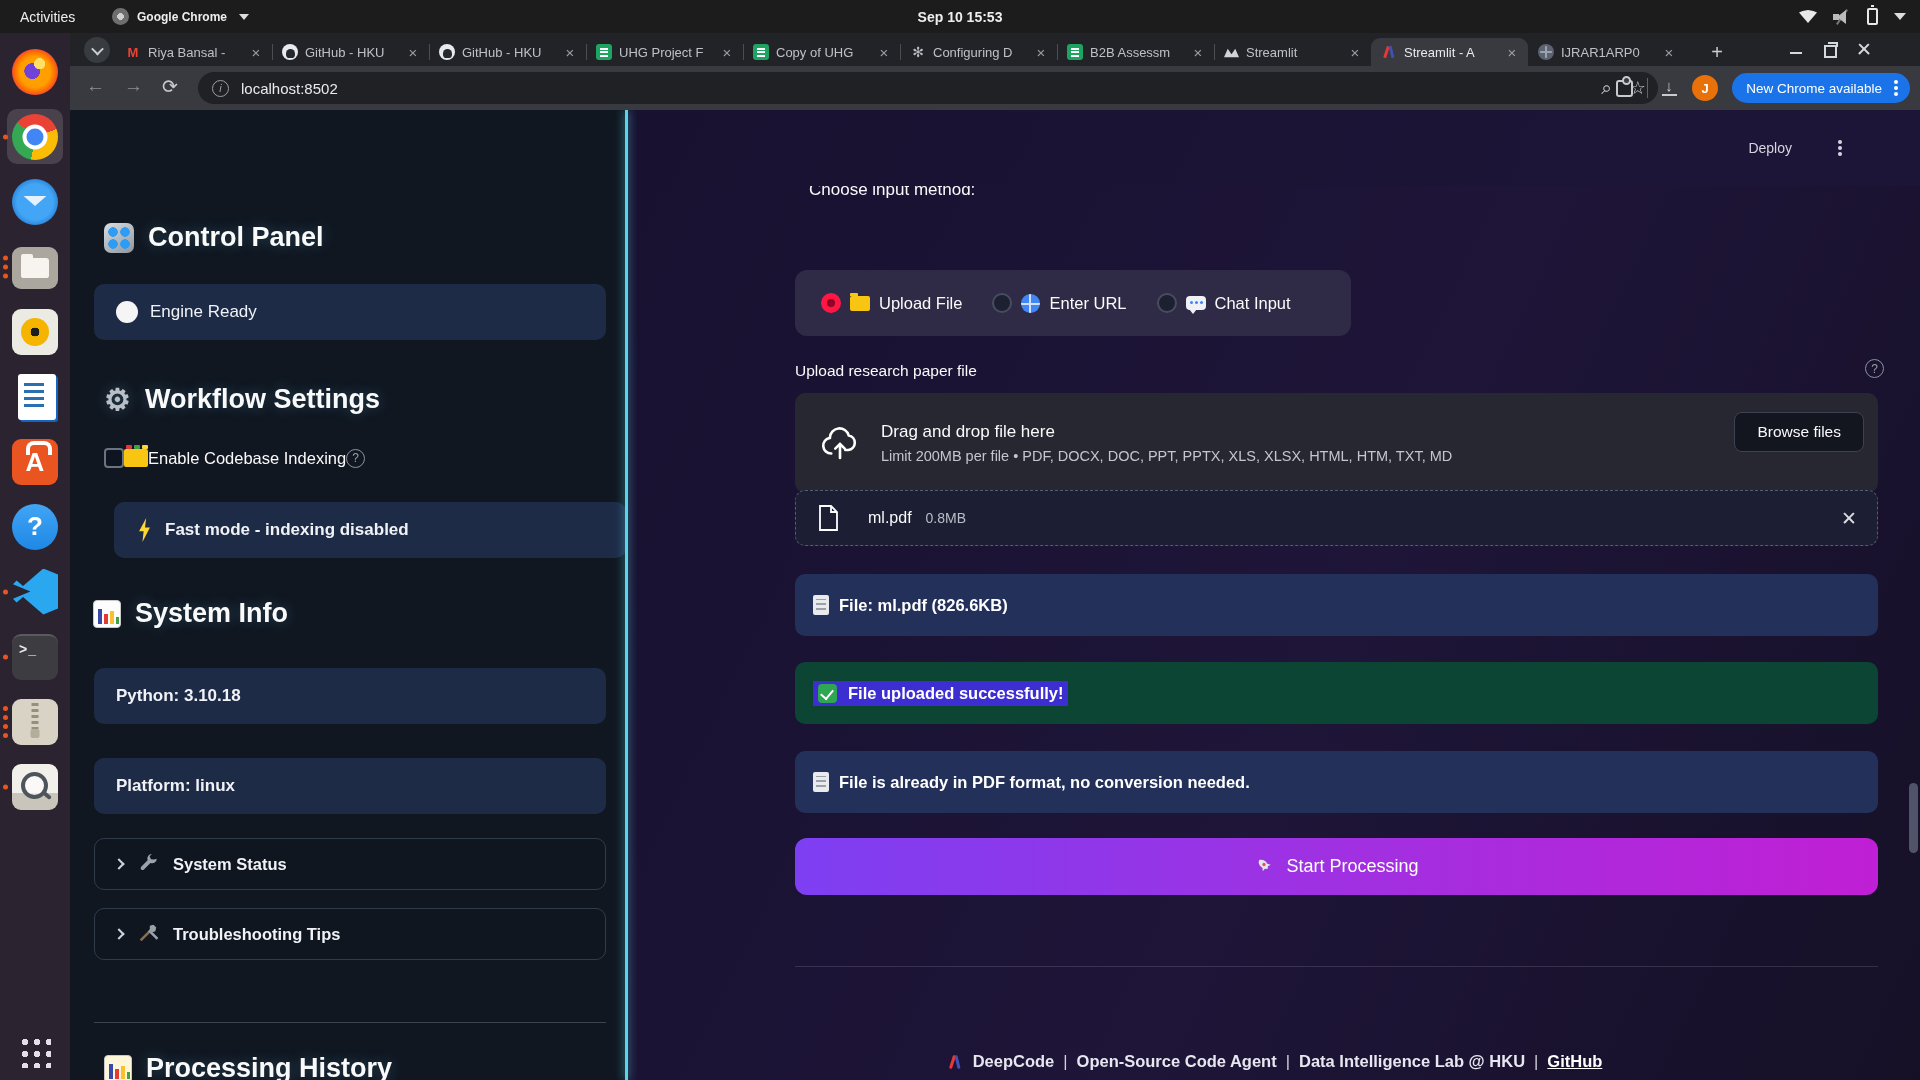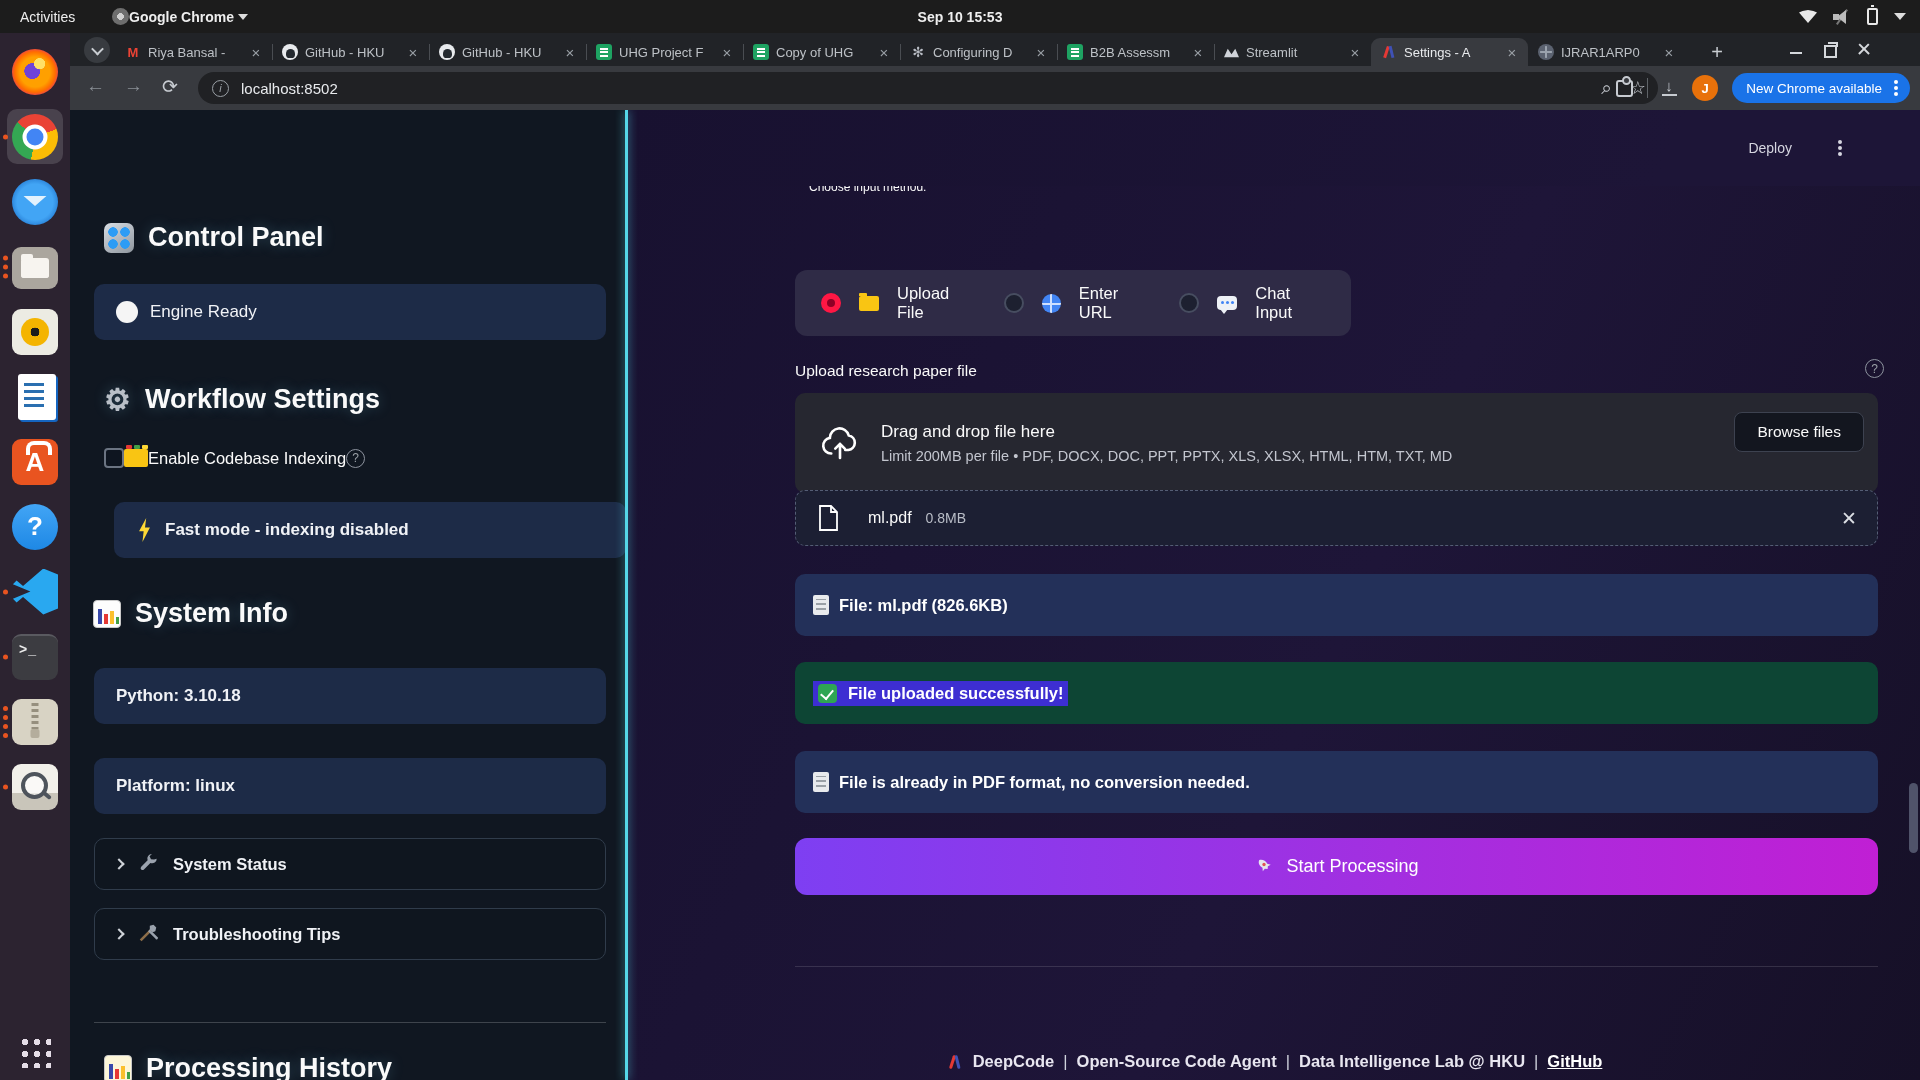--- a/index.html
+++ b/index.html
@@ -2,21 +2,21 @@
 <html><head>
 <meta charset="utf-8">
 <style>
   html,body{margin:0;padding:0;background:#000;}
   *{box-sizing:border-box;font-family:"Liberation Sans",sans-serif;}
   #screen{position:relative;width:1920px;height:1080px;overflow:hidden;background:#1b1434;}
 
   
   .topbar{position:absolute;left:0;top:0;width:1920px;height:33px;background:#1c1c1c;color:#eee;display:flex;align-items:center;z-index:50;}
   .tb-activities{position:absolute;left:20px;font-size:14px;}
-  .tb-appmenu{position:absolute;left:112px;display:flex;align-items:center;gap:0;font-size:14px;font-weight:bold;}
+  .tb-appmenu{position:absolute;left:112px;display:flex;align-items:center;gap:8px;font-size:12px;font-weight:bold;}
   .chrome-mono{width:17px;height:17px;border-radius:50%;background:radial-gradient(circle at 50% 50%,#cfcfcf 0 28%,#6e6e6e 30% 100%);}
   .tb-caret{width:0;height:0;border-left:5px solid transparent;border-right:5px solid transparent;border-top:6px solid #ddd;margin-left:4px;}
   .tb-clock{position:absolute;left:50%;transform:translateX(-50%);font-size:14px;font-weight:bold;}
   .tb-right{position:absolute;right:14px;display:flex;align-items:center;gap:16px;}
   .ic-wifi{width:18px;height:13px;background:#e8e8e8;clip-path:polygon(50% 100%,0 20%,20% 8%,50% 0,80% 8%,100% 20%);}
   .ic-mute{position:relative;width:18px;height:14px;}
   .ic-mute::before{content:"";position:absolute;left:0;top:4px;width:6px;height:6px;background:#bbb;}
   .ic-mute::after{content:"";position:absolute;left:4px;top:0;border-top:7px solid transparent;border-bottom:7px solid transparent;border-right:9px solid #bbb;}
   .ic-mute .slash{position:absolute;left:8px;top:-2px;width:2px;height:18px;background:#777;transform:rotate(35deg);}
   .ic-batt{width:11px;height:17px;border:2px solid #e8e8e8;border-radius:2px;position:relative;}
@@ -156,24 +156,24 @@
   .help-circle{width:19px;height:19px;border-radius:50%;border:1.5px solid #8d939e;color:#9aa0a6;font-size:12px;display:flex;align-items:center;justify-content:center;flex:none;}
   .help-circle::before{content:"?";}
   .sb-row{position:absolute;display:flex;align-items:center;gap:0;font-size:16.5px;color:#fafafa;}
   .sb-hr{position:absolute;left:24px;width:512px;height:1px;background:rgba(250,250,250,.2);}
 
   
   .main-header{position:absolute;left:0;top:0;width:1292px;height:76px;background:linear-gradient(115deg,#181130 0%,#1d1537 80%);z-index:4;display:flex;align-items:center;}
   .deploy{position:absolute;right:128px;font-size:14px;color:#d6d6e0;}
   .main-kebab{position:absolute;right:78px;width:4px;height:4px;border-radius:50%;background:#d6d6e0;box-shadow:0 -6px 0 #d6d6e0,0 6px 0 #d6d6e0;}
   .choose-clip{position:absolute;left:181px;top:76px;height:21px;overflow:hidden;z-index:3;}
-  .choose-label{margin-top:-6px;font-size:12px;color:#fafafa;}
+  .choose-label{margin-top:-6px;font-size:17px;color:#fafafa;}
 
   .radio-card{position:absolute;left:167px;top:160px;width:556px;height:66px;border-radius:12px;background:#2f2b46;display:flex;align-items:center;padding:0 26px;gap:30px;}
-  .radio-opt{display:flex;align-items:center;gap:18px;font-size:16.5px;color:#fafafa;}
+  .radio-opt{display:flex;align-items:center;gap:9px;font-size:16.5px;color:#fafafa;}
   .radio-circ{width:20px;height:20px;border-radius:50%;border:2px solid #474d60;background:#1d2030;flex:none;}
   .radio-circ.sel{border-color:#ff1744;background:#ff1744;position:relative;}
   .radio-circ.sel::after{content:"";position:absolute;left:50%;top:50%;transform:translate(-50%,-50%);width:8px;height:8px;border-radius:50%;background:#8f0025;}
   .ic-folder{width:20px;height:15px;background:#f9c513;border-radius:2px;position:relative;flex:none;}
   .ic-folder::before{content:"";position:absolute;top:-3px;left:0;width:8px;height:3px;background:#f9c513;border-radius:1px 1px 0 0;}
   .ic-globe{width:19px;height:19px;border-radius:50%;background:
      linear-gradient(90deg,transparent 44%,#cfe0ff 44% 55%,transparent 55%),
      linear-gradient(0deg,transparent 44%,#cfe0ff 44% 55%,transparent 55%),#4285f4;flex:none;}
   .ic-chat{width:20px;height:14px;border-radius:4px;background:#eef1f6;position:relative;flex:none;}
   .ic-chat::after{content:"";position:absolute;left:4px;top:5px;width:3px;height:3px;border-radius:50%;background:#4285f4;box-shadow:5px 0 0 #4285f4,10px 0 0 #4285f4;}
@@ -279,21 +279,21 @@
           <span class="tab-label">B2B Assessm</span>
           <span class="tab-close"></span>
         </div>
         <div class="tab">
           <span class="fav fav-streamlit"></span>
           <span class="tab-label">Streamlit</span>
           <span class="tab-close"></span>
         </div>
         <div class="tab active">
           <span class="fav fav-deepcode"></span>
-          <span class="tab-label">Settings - A</span>
+          <span class="tab-label">Streamlit - A</span>
           <span class="tab-close"></span>
         </div>
         <div class="tab">
           <span class="fav fav-globe"></span>
           <span class="tab-label">IJRAR1ARP0</span>
           <span class="tab-close"></span>
         </div>
       </div>
     <div class="newtab"></div>
     <div class="winctl" style="right:48px;">

